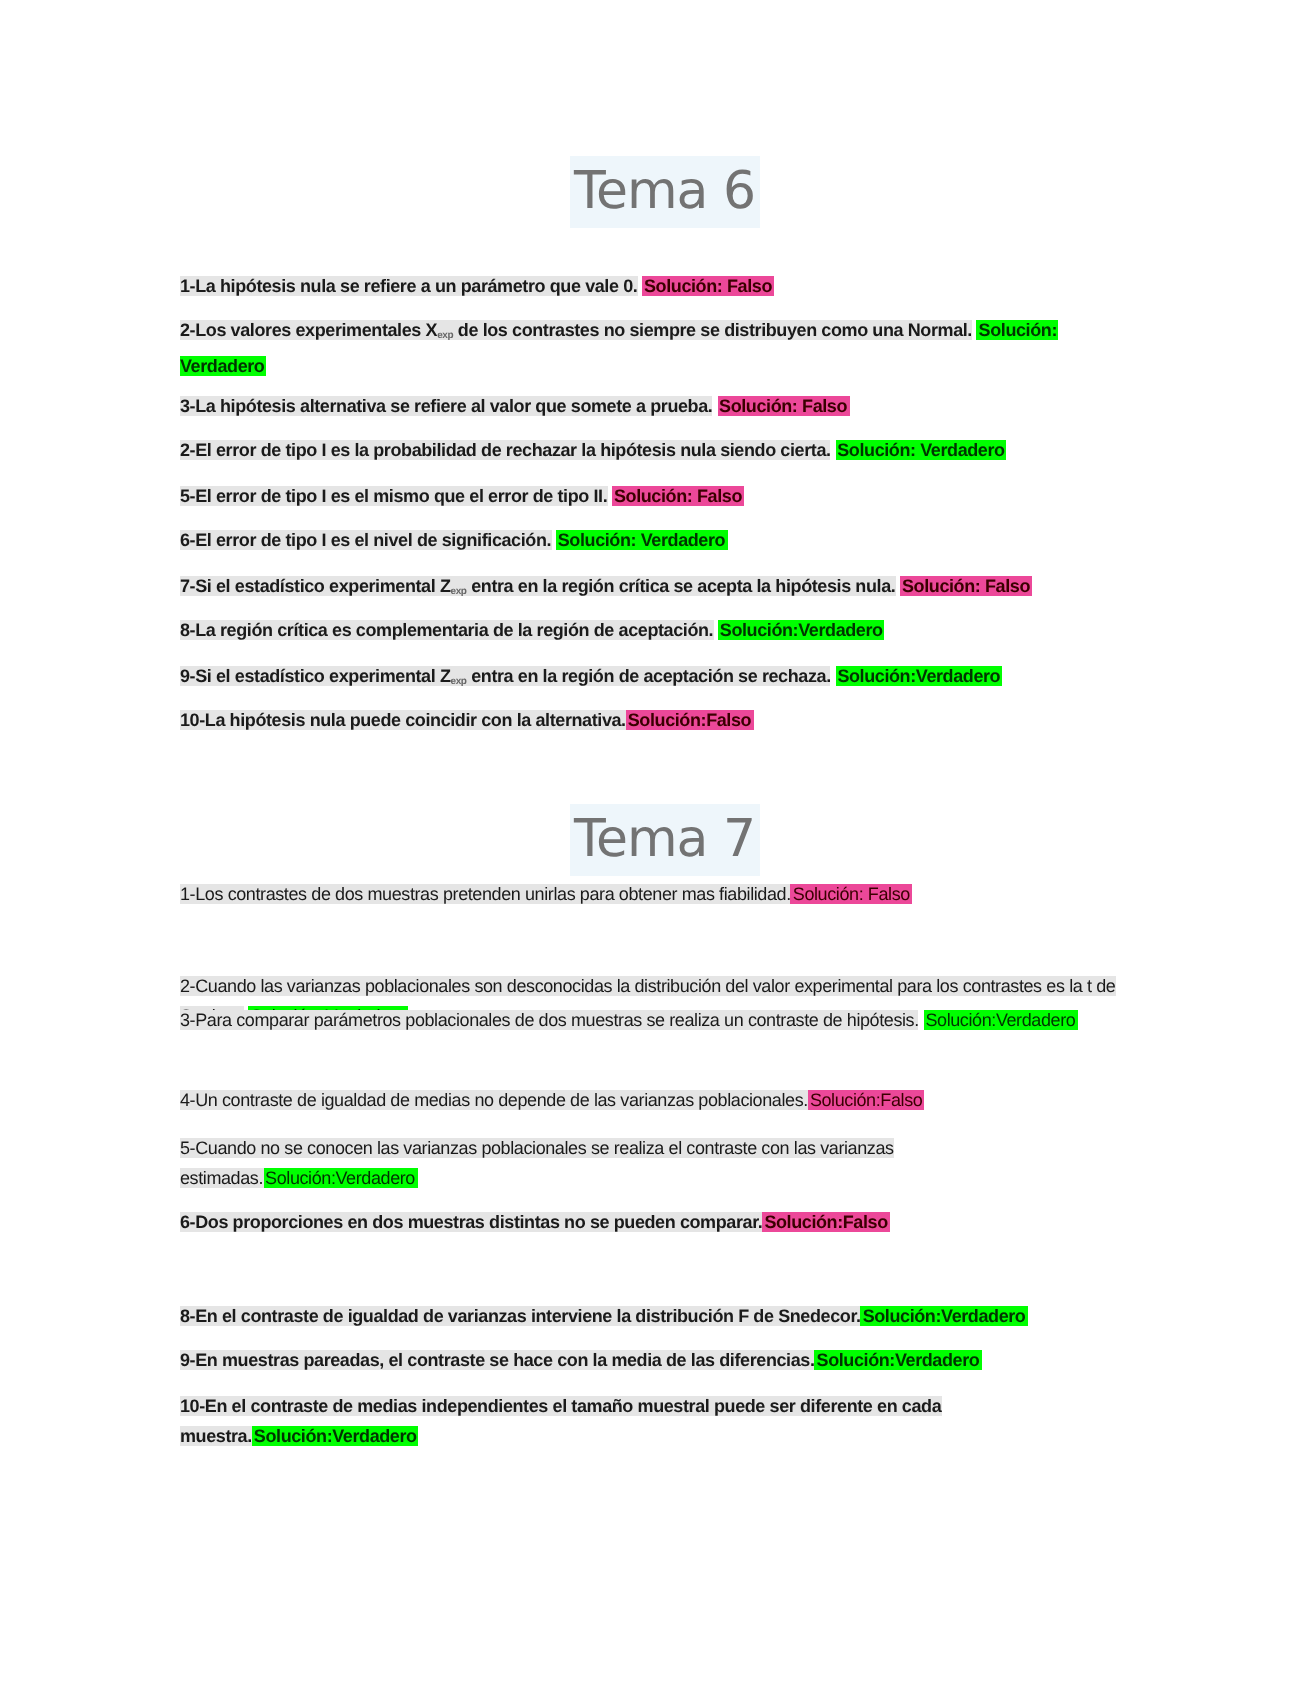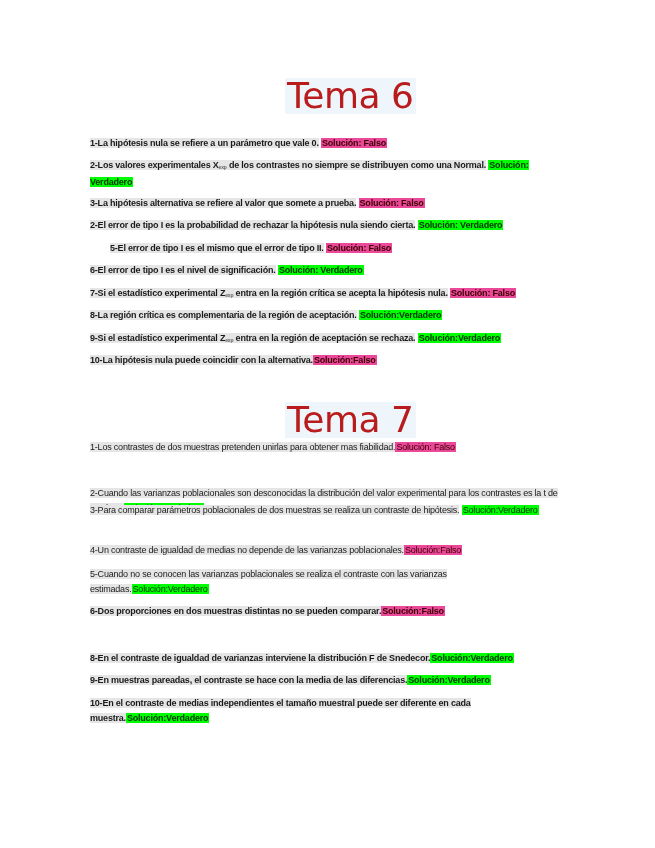--- a/index.html
+++ b/index.html
@@ -3,21 +3,21 @@
   <meta charset="utf-8">
   <style>
     html, body { margin: 0; padding: 0; }
     body {
       width: 655px; height: 848px; background: #ffffff;
       font-family: "Liberation Sans", sans-serif; color: #1a1a1a;
       position: relative; overflow: hidden;
     }
     .page { position: absolute; left: 0; top: 0; width: 655px; height: 848px; }
     .title {
-      position: absolute; font-size: 36px; color: #b91c1c;
+      position: absolute; font-size: 26px; color: #737373;
       background: #eef6fb; padding: 0 2px; line-height: 36px;
       font-family: "DejaVu Sans", sans-serif; letter-spacing: -0.5px;
     }
     .q {
       position: absolute; left: 90px; font-size: 9px; line-height: 15px;
       letter-spacing: -0.2px; max-width: 470px;
     }
     .q.b { font-weight: bold; }
     .q .txt { background: #e5e5e5; }
     .sol { color: #111; padding: 0 1px; }
@@ -32,21 +32,21 @@
   <div class="title" style="left:285px;top:78px;">Tema 6</div>
 
   <div class="q b" style="top:136px;"><span class="txt">1-La hipótesis nula se refiere a un parámetro que vale 0.</span> <span class="sol falso">Solución: Falso</span></div>
 
   <div class="q b" style="top:158px;"><span class="txt"><span>2-Los valores experimentales X</span><span class="sub">exp</span><span> de los contrastes no siempre se distribuyen como una Normal.</span></span> <span class="sol verdadero">Solución: Verdadero</span></div>
 
   <div class="q b" style="top:196px;"><span class="txt">3-La hipótesis alternativa se refiere al valor que somete a prueba.</span> <span class="sol falso">Solución: Falso</span></div>
 
   <div class="q b" style="top:218px;"><span class="txt">2-El error de tipo I es la probabilidad de rechazar la hipótesis nula siendo cierta.</span> <span class="sol verdadero">Solución: Verdadero</span></div>
 
-  <div class="q b" style="top:241px;margin-left:20px;"><span class="txt">5-El error de tipo I es el mismo que el error de tipo II.</span> <span class="sol falso">Solución: Falso</span></div>
+  <div class="q b" style="top:241px;"><span class="txt">5-El error de tipo I es el mismo que el error de tipo II.</span> <span class="sol falso">Solución: Falso</span></div>
 
   <div class="q b" style="top:263px;"><span class="txt">6-El error de tipo I es el nivel de significación.</span> <span class="sol verdadero">Solución: Verdadero</span></div>
 
   <div class="q b" style="top:286px;"><span class="txt"><span>7-Si el estadístico experimental Z</span><span class="sub">exp</span><span> entra en la región crítica se acepta la hipótesis nula.</span></span> <span class="sol falso">Solución: Falso</span></div>
 
   <div class="q b" style="top:308px;"><span class="txt">8-La región crítica es complementaria de la región de aceptación.</span> <span class="sol verdadero">Solución:Verdadero</span></div>
 
   <div class="q b" style="top:331px;"><span class="txt"><span>9-Si el estadístico experimental Z</span><span class="sub">exp</span><span> entra en la región de aceptación se rechaza.</span></span> <span class="sol verdadero">Solución:Verdadero</span></div>
 
   <div class="q b" style="top:353px;"><span class="txt">10-La hipótesis nula puede coincidir con la alternativa.</span><span class="sol falso">Solución:Falso</span></div>

